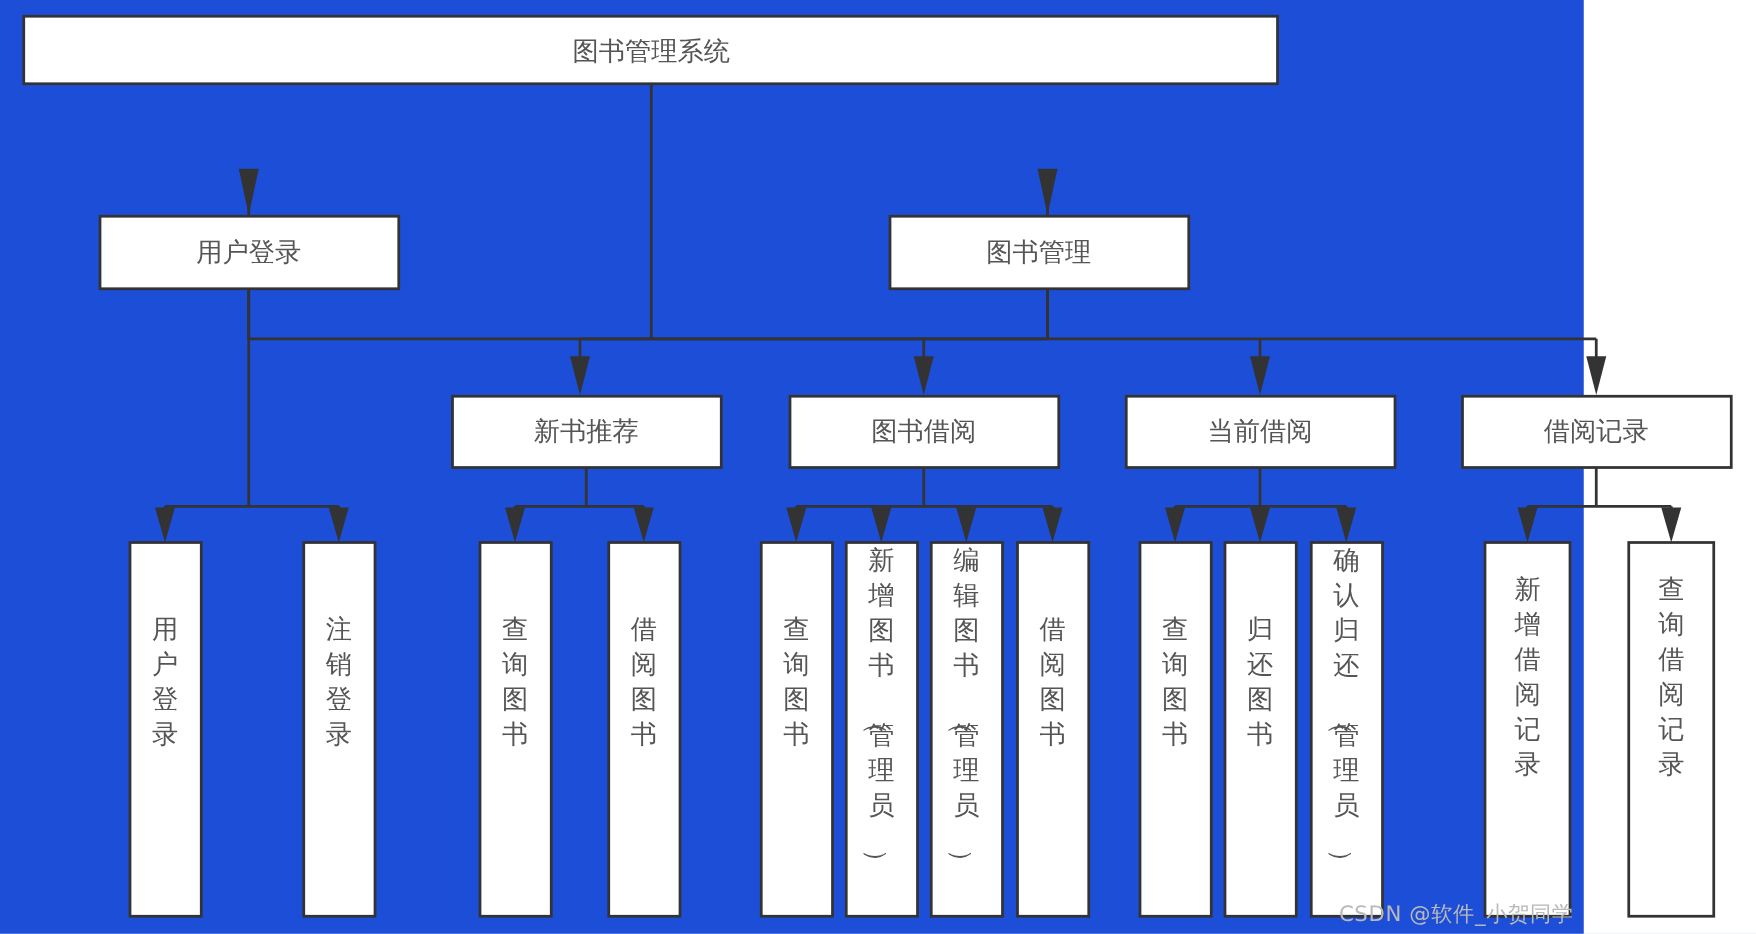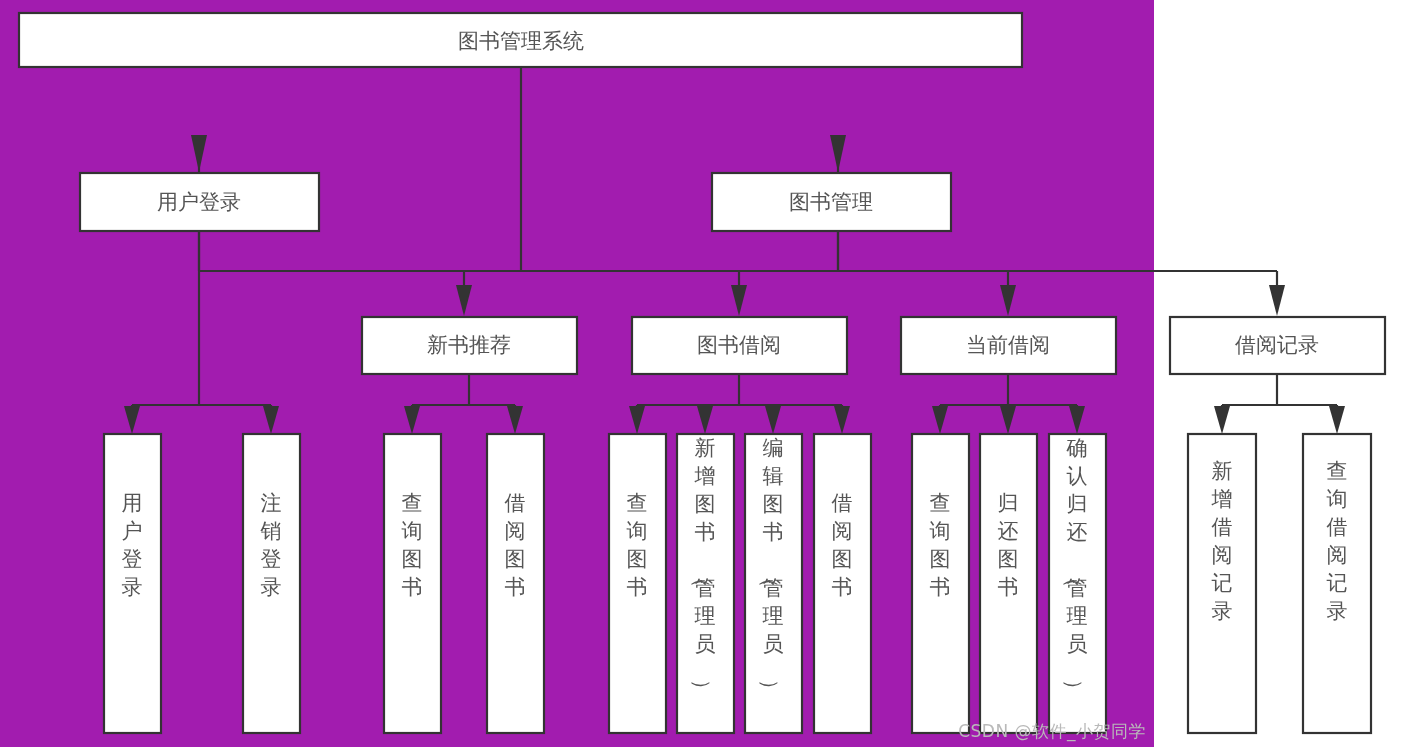--- a/index.html
+++ b/index.html
@@ -8,23 +8,23 @@
     background: #ffffff;
   }
   body {
     font-family: "DejaVu Sans", "Liberation Sans", sans-serif;
     width: 1405px;
     height: 747px;
     overflow: hidden;
   }
   #diagram-root {
     position: relative;
-    width: 1154px;
+    width: 1267px;
     height: 747px;
-    background: #a21caf;
+    background: #1d4ed8;
   }
   svg#flow-svg {
     position: absolute;
     top: 0;
     left: 0;
     width: 1405px;
     height: 747px;
   }
   .node-box {
     fill: #ffffff;

